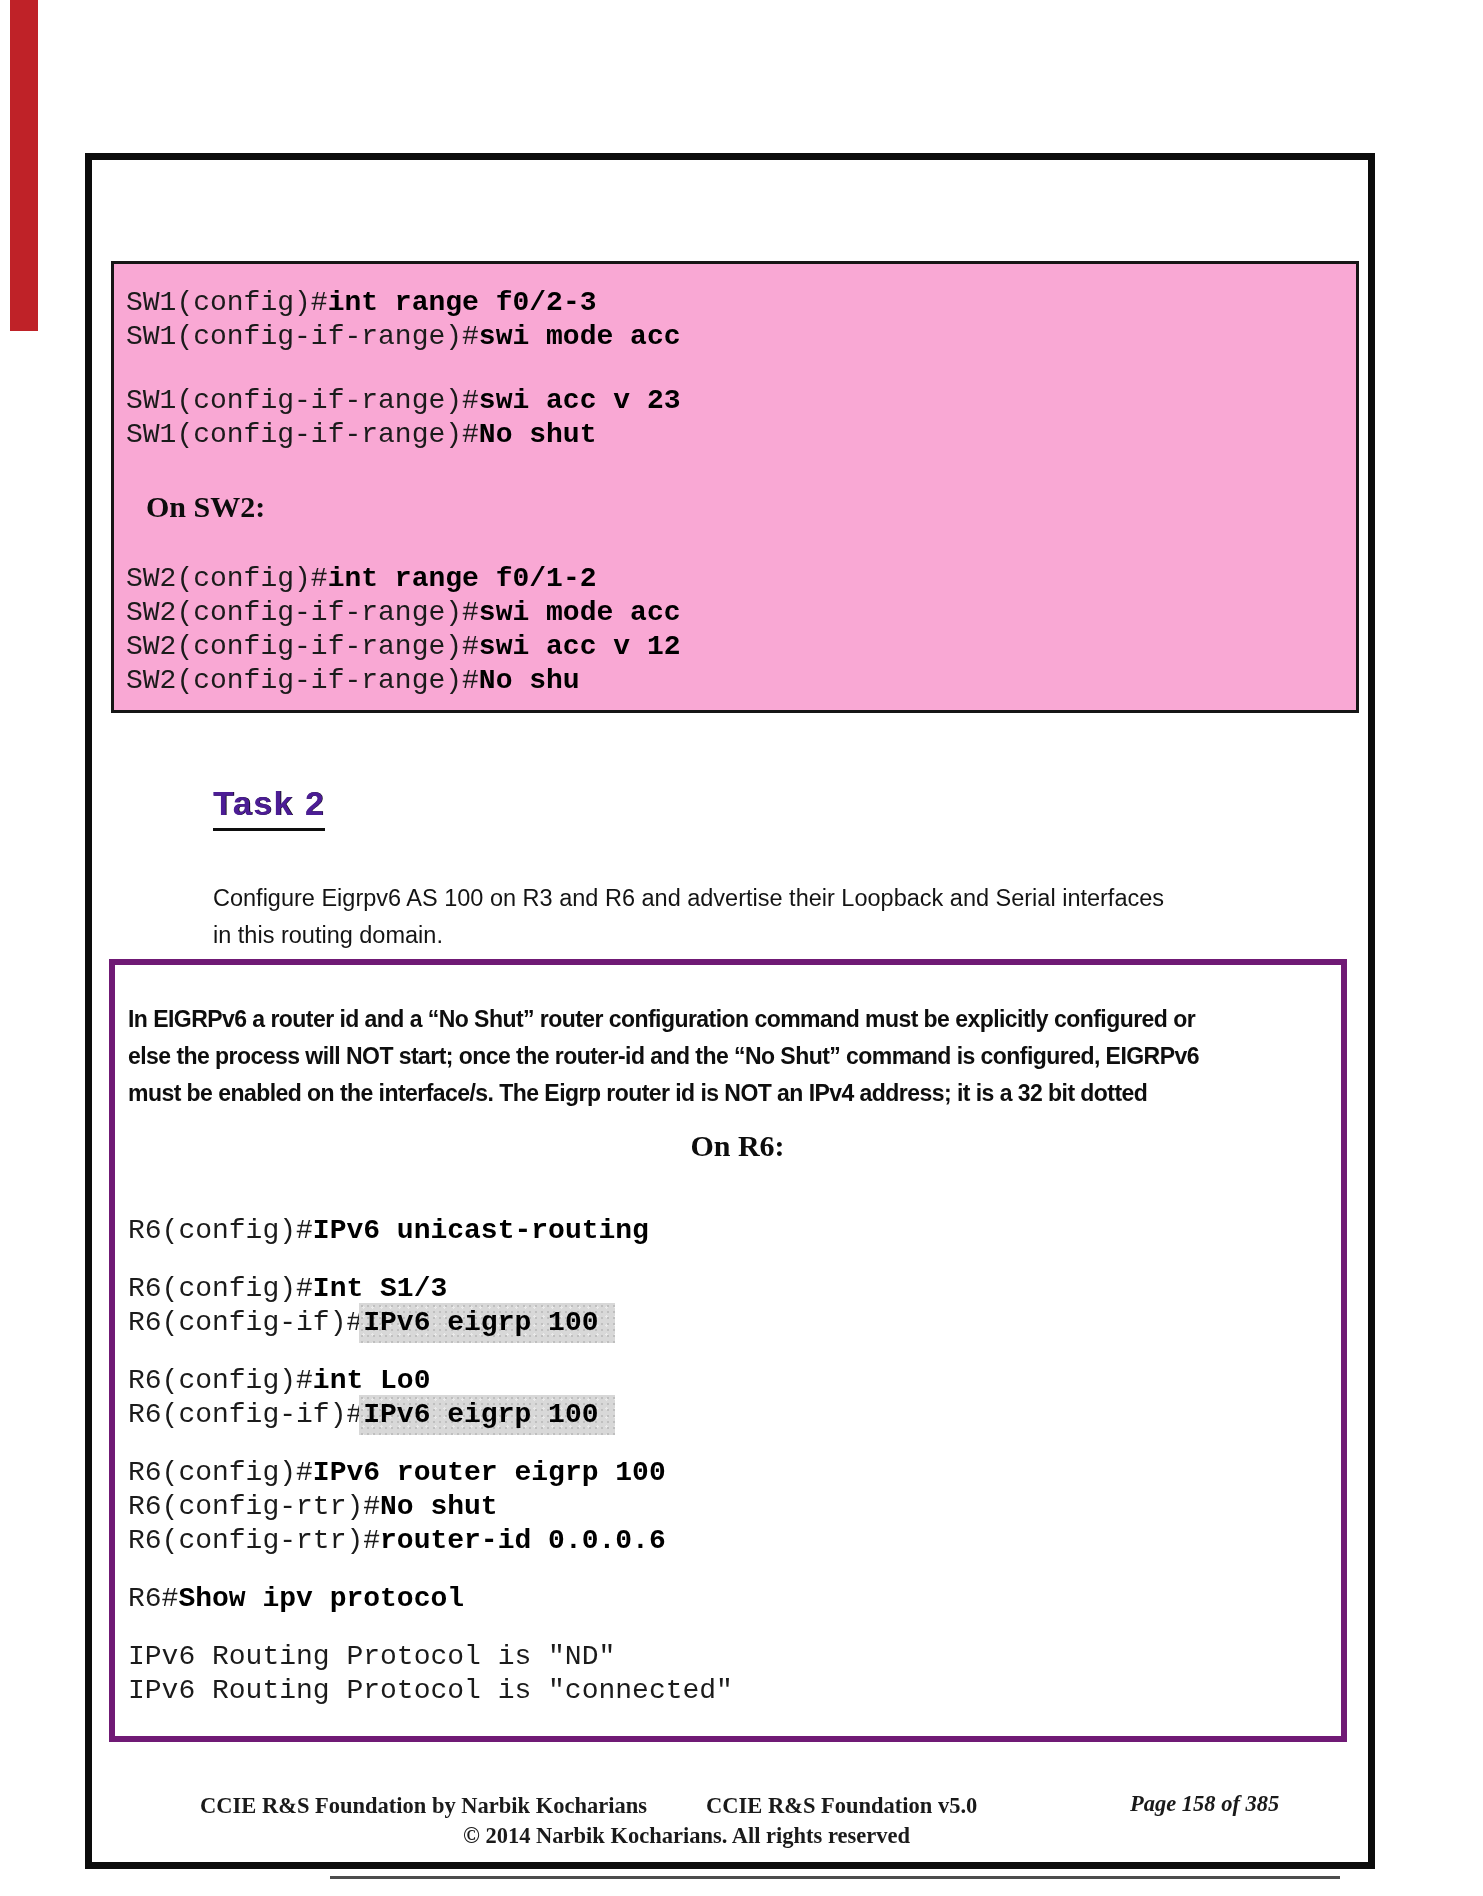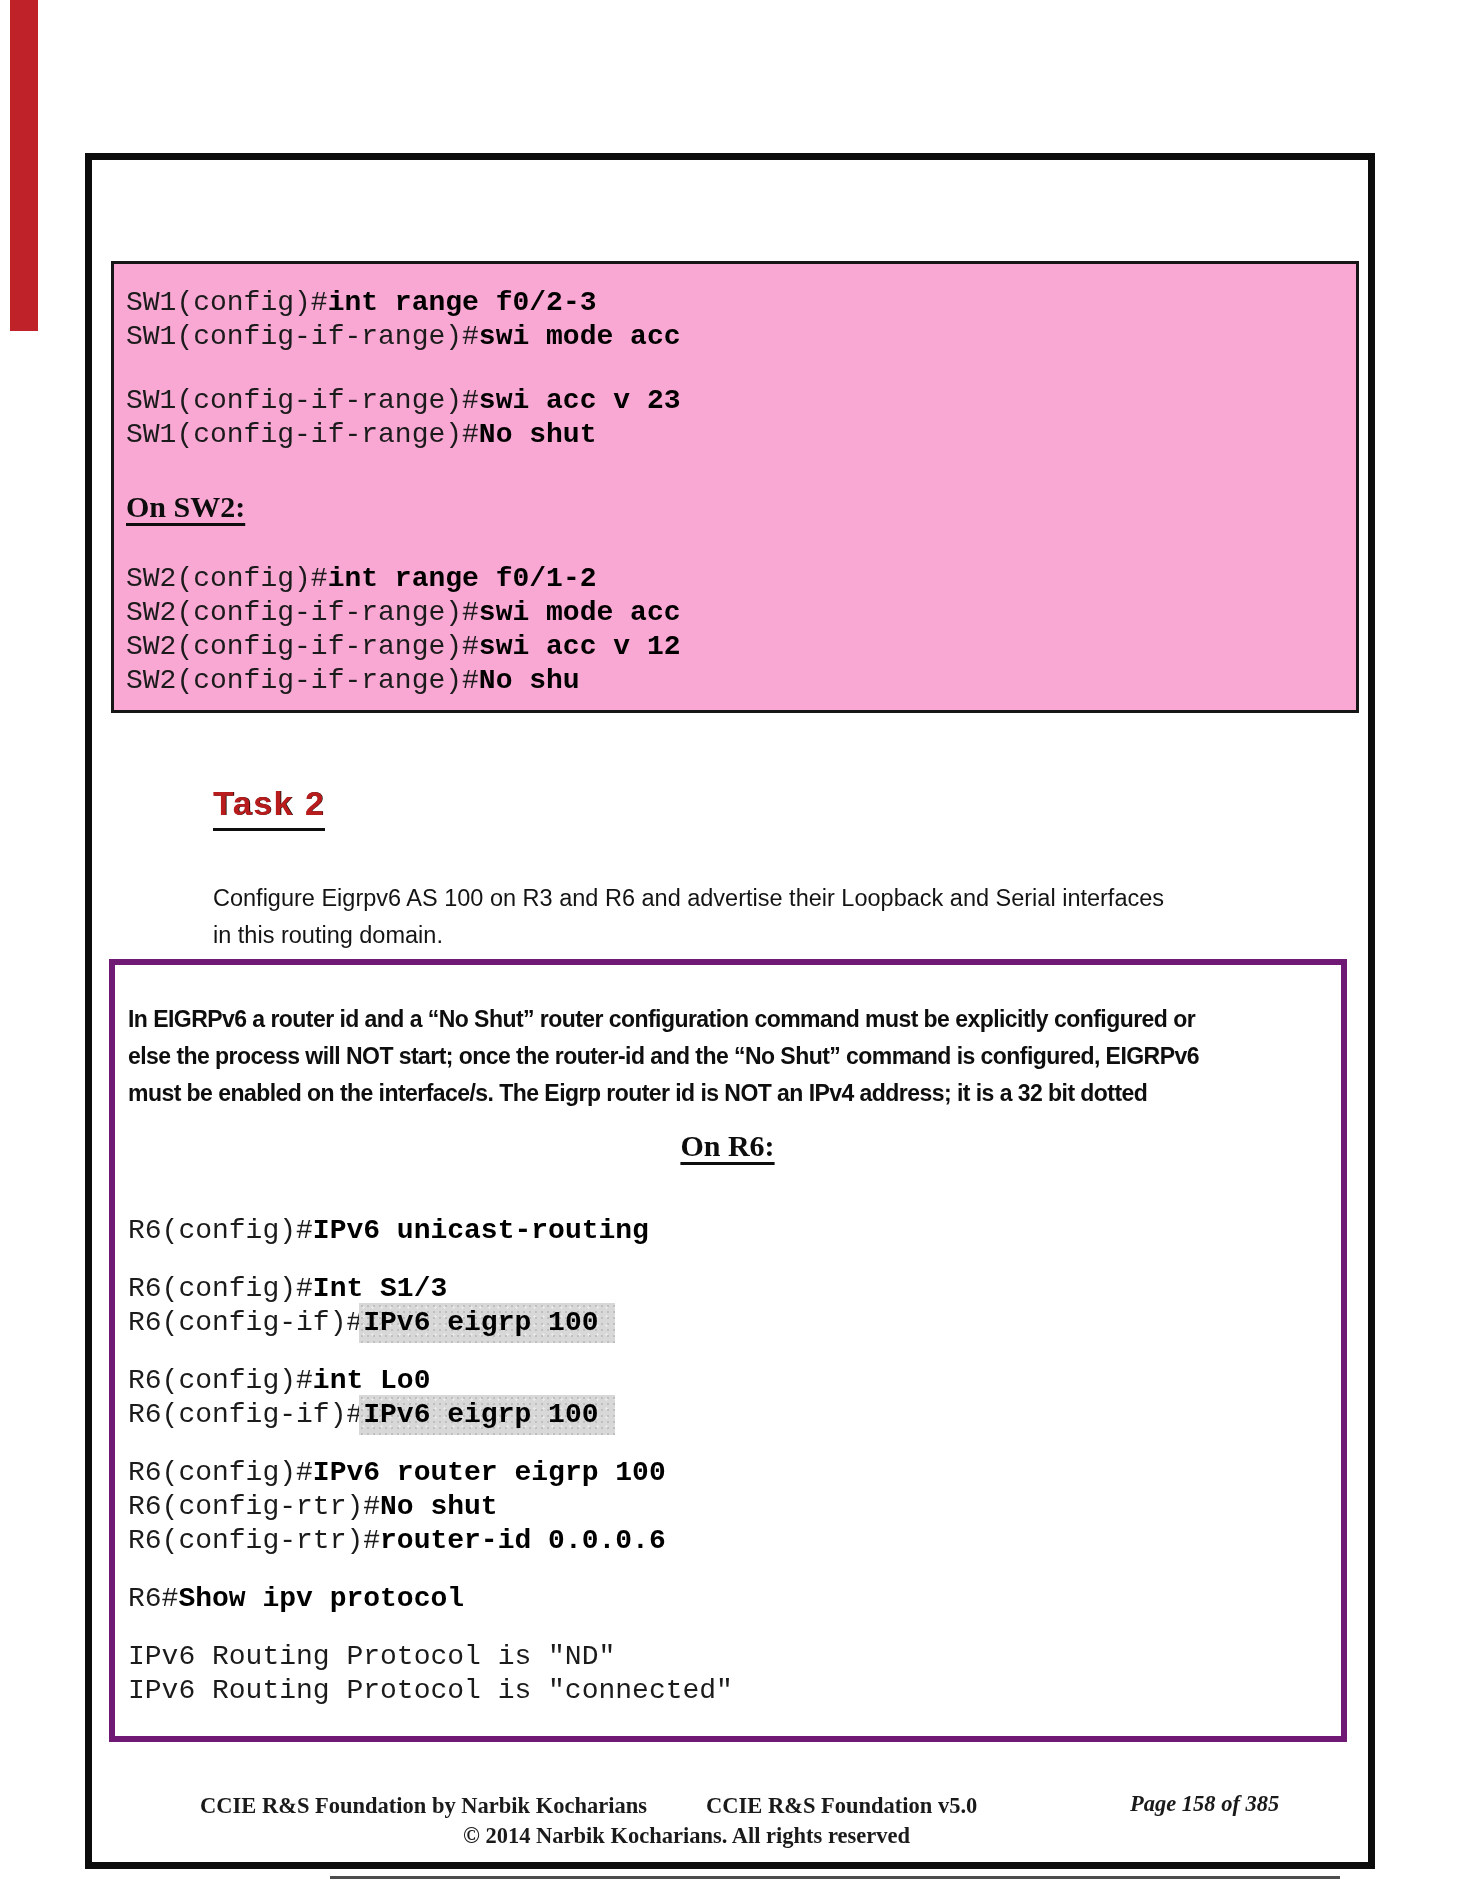--- a/index.html
+++ b/index.html
@@ -42,27 +42,26 @@
   }
   .code-blank{height:30px;}
   .note-box .code-blank{height:24px;}
   .code-heading{
     font-family:"Liberation Serif","DejaVu Serif",serif;
     font-weight:700;font-size:30px;line-height:38px;
     margin:6px 0 36px 0;color:#0d0d0d;white-space:pre;
   }
   .note-box .code-heading{margin:14px 0 48px 0;line-height:40px;text-align:center;}
   .code-heading .u{
-    text-decoration:underline;
-    text-decoration-thickness:2.5px;text-underline-offset:6px;
+    text-decoration-thickness:2.5px;text-underline-offset:6px;margin-left:20px;
   }
   
   .task-title{
     position:absolute;left:213px;top:784px;
-    font-size:34px;font-weight:700;letter-spacing:1.5px;color:#b91c1c;
+    font-size:34px;font-weight:700;letter-spacing:1.5px;color:#4c1d95;
     text-shadow:0.7px 0 0 #0a0a0a;
   }
   .task-title .u{
     display:inline-block;border-bottom:3.5px solid #0e0e0e;padding-bottom:5px;
   }
   .task-desc{
     position:absolute;left:213px;top:880px;width:1030px;
     font-size:23.5px;line-height:37px;color:#141414;
   }
   .task-desc div{white-space:pre;}

